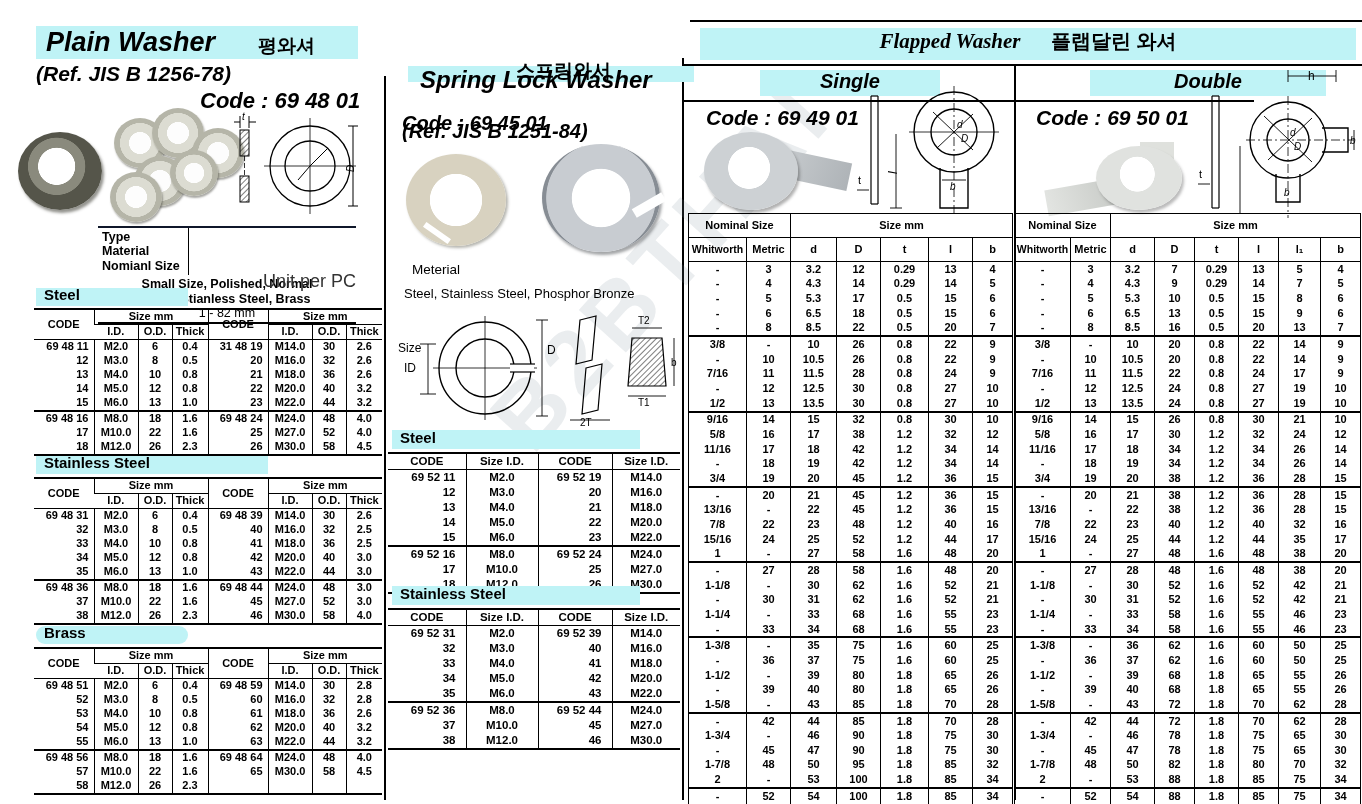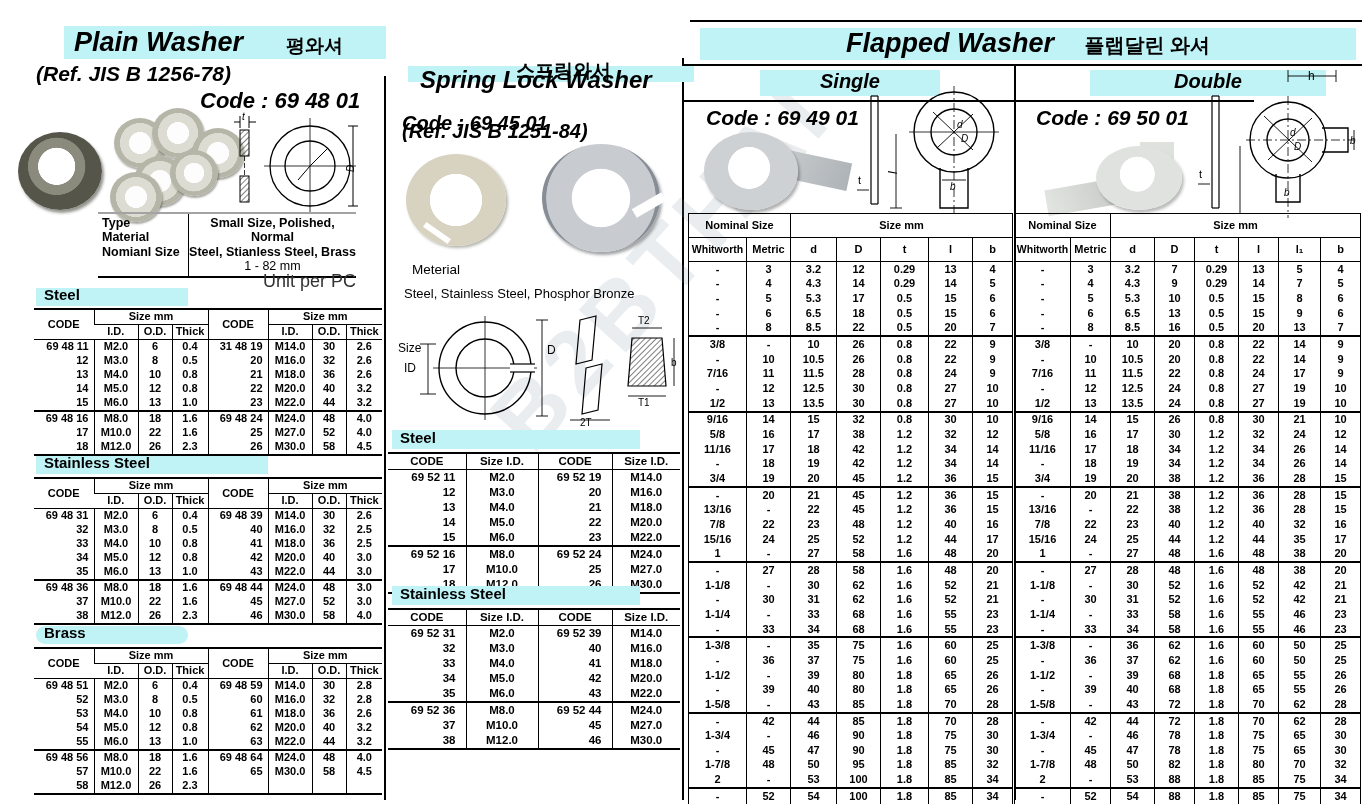--- a/index.html
+++ b/index.html
@@ -58,21 +58,21 @@
 </head>
 <body>
 
 <div class="vline" style="left:384px;top:76px;height:724px;"></div>
 <div class="vline" style="left:682px;top:58px;height:742px;"></div>
 
 <div class="watermark">B2BTHAI</div>
 
 <div class="abs" style="left:0;top:0;width:384px;height:804px;">
 
-  <div class="abs band" style="left:36px;top:26px;width:322px;height:33px;margin-left:28px;">
+  <div class="abs band" style="left:36px;top:26px;width:322px;height:33px;">
     <span class="ti" style="font-size:27px;position:absolute;left:10px;top:1px;">Plain Washer</span>
     <span style="font-size:19px;font-weight:bold;position:absolute;left:222px;top:7px;">평와셔</span>
   </div>
   <div class="abs ti" style="left:36px;top:62px;font-size:21px;">(Ref. JIS B 1256-78)</div>
   <div class="abs ti" style="left:200px;top:88px;font-size:22px;">Code : 69 48 01</div>
 
   <div class="abs" style="left:12px;top:106px;width:215px;height:115px;">
     <div class="donut wdark" style="left:6px;top:26px;"></div>
     <div class="donut wsmall" style="left:102px;top:12px;"></div>
     <div class="donut wsmall" style="left:140px;top:2px;"></div>
@@ -103,21 +103,21 @@
     <line x1="82" y1="6" x2="82" y2="102" stroke="#000" stroke-width="0.8"></line>
     <line x1="36" y1="54" x2="128" y2="54" stroke="#000" stroke-width="0.8"></line>
     <line x1="82" y1="54" x2="100" y2="36" stroke="#000" stroke-width="1"></line>
     <line x1="82" y1="54" x2="70" y2="68" stroke="#000" stroke-width="1"></line>
     <line x1="125" y1="14" x2="125" y2="94" stroke="#000" stroke-width="1"></line>
     <line x1="120" y1="14" x2="130" y2="14" stroke="#000" stroke-width="1"></line>
     <line x1="120" y1="94" x2="130" y2="94" stroke="#000" stroke-width="1"></line>
     <text x="120" y="58" font-size="10" font-style="italic" transform="rotate(-90 124 56)">D</text>
   </svg>
 
-  <div class="abs" style="left:98px;top:212px;width:258px;border-top:2px solid #a3a3a3;border-bottom:2px solid #000;display:flex;">
+  <div class="abs" style="left:98px;top:226px;width:258px;border-top:2px solid #0f172a;border-bottom:2px solid #000;display:flex;flex-direction:column;">
     <div style="width:86px;border-right:1.5px solid #000;padding:2px 0 2px 4px;">
       <div style="font-size:12.5px;font-weight:bold;line-height:1.15;">Type</div>
       <div style="font-size:12.5px;font-weight:bold;line-height:1.15;">Material</div>
       <div style="font-size:12.5px;font-weight:bold;line-height:1.15;">Nomianl Size</div>
     </div>
     <div style="flex:1;text-align:center;padding:2px 0;">
       <div style="font-size:12.5px;font-weight:bold;line-height:1.15;">Small Size, Polished, Normal</div>
       <div style="font-size:12.5px;font-weight:bold;line-height:1.15;">Steel, Stianless Steel, Brass</div>
       <div style="font-size:12.5px;font-weight:normal;line-height:1.15;">1 - 82 mm</div>
     </div>
@@ -662,21 +662,21 @@
           <td>M30.0</td>
         </tr>
       </tbody>
   </table>
 </div>
 
 <div class="abs" style="left:684px;top:0;width:678px;height:804px;">
 
   <div class="hline" style="left:6px;top:20px;width:672px;"></div>
   <div class="abs band" style="left:16px;top:28px;width:656px;height:32px;text-align:center;">
-    <span class="ti" style="font-size:27px;">Flapped Washer</span>
+    <span class="ti" style="font-size:21px;font-family:Liberation Serif, serif;">Flapped Washer</span>
     <span style="font-size:20px;font-weight:bold;margin-left:26px;">플랩달린 와셔</span>
   </div>
   <div class="hline" style="left:0px;top:64px;width:678px;height:1.5px;"></div>
 
   <div class="vline" style="left:330px;top:64px;height:736px;"></div>
 
   <div class="abs band" style="left:76px;top:70px;width:180px;height:26px;text-align:center;">
     <span class="ti" style="font-size:20px;">Single</span>
   </div>
   <div class="hline" style="left:0;top:100px;width:330px;height:1.5px;"></div>

